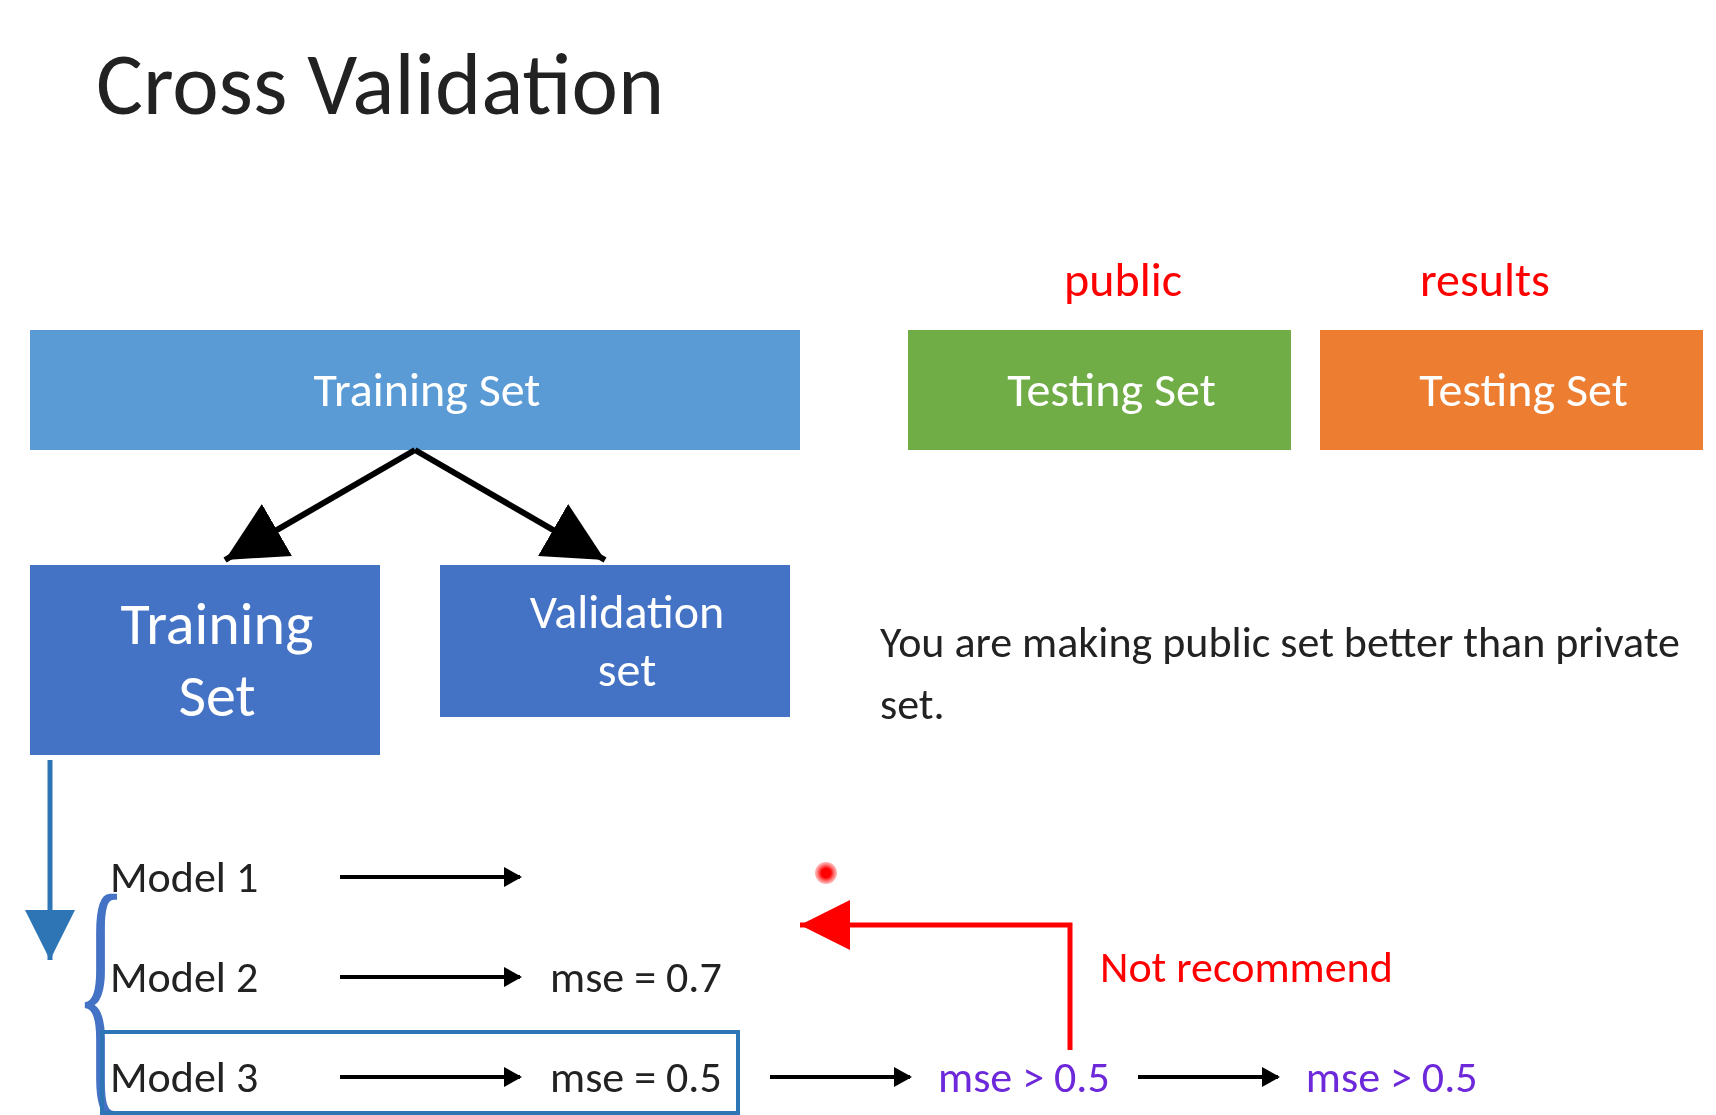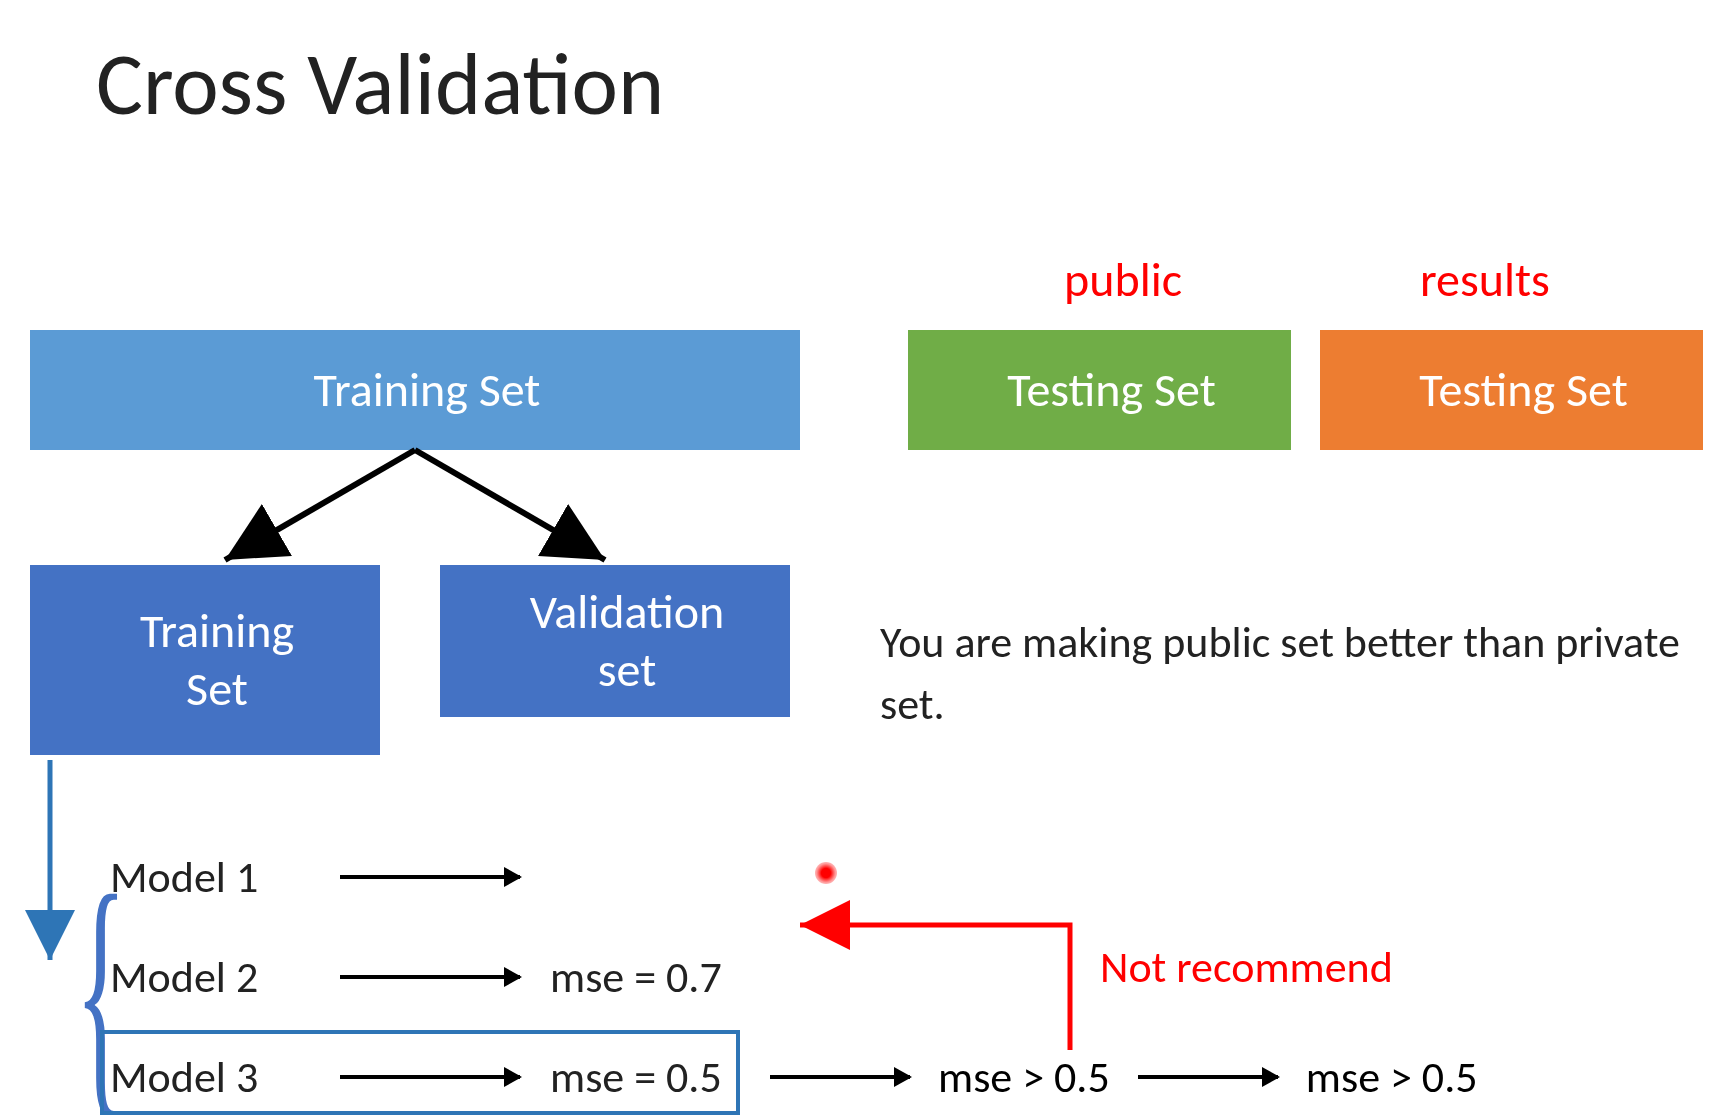--- a/index.html
+++ b/index.html
@@ -31,21 +31,21 @@
     padding-left: 24px;
   }
   .training-main {
     left: 30px; top: 330px; width: 770px; height: 120px;
     background: #5b9bd5;
     font-size: 48px;
   }
   .training-sub {
     left: 30px; top: 565px; width: 350px; height: 190px;
     background: #4472c4;
-    font-size: 48px;
+    font-size: 60px;
   }
   .validation {
     left: 440px; top: 565px; width: 350px; height: 152px;
     background: #4472c4;
     font-size: 48px;
   }
   .testing-public {
     left: 908px; top: 330px; width: 383px; height: 120px;
     background: #70ad47;
     font-size: 48px;
@@ -95,21 +95,21 @@
   .row3 { left: 110px; top: 1050px; }
   .highlight-box {
     position: absolute;
     left: 100px; top: 1030px; width: 640px; height: 85px;
     border: 4px solid #2e75b6;
     background: transparent;
   }
   .mse-chain {
     position: absolute;
     left: 770px; top: 1050px;
-    font-size: 44px; color: #000000;
+    font-size: 44px; color: #6d28d9;
     display: flex; align-items: center; gap: 28px;
   }
   .not-recommend {
     position: absolute;
     left: 1100px; top: 940px;
     font-size: 44px; color: #ff0000;
   }
   .red-dot {
     position: absolute;
     left: 815px; top: 862px;

